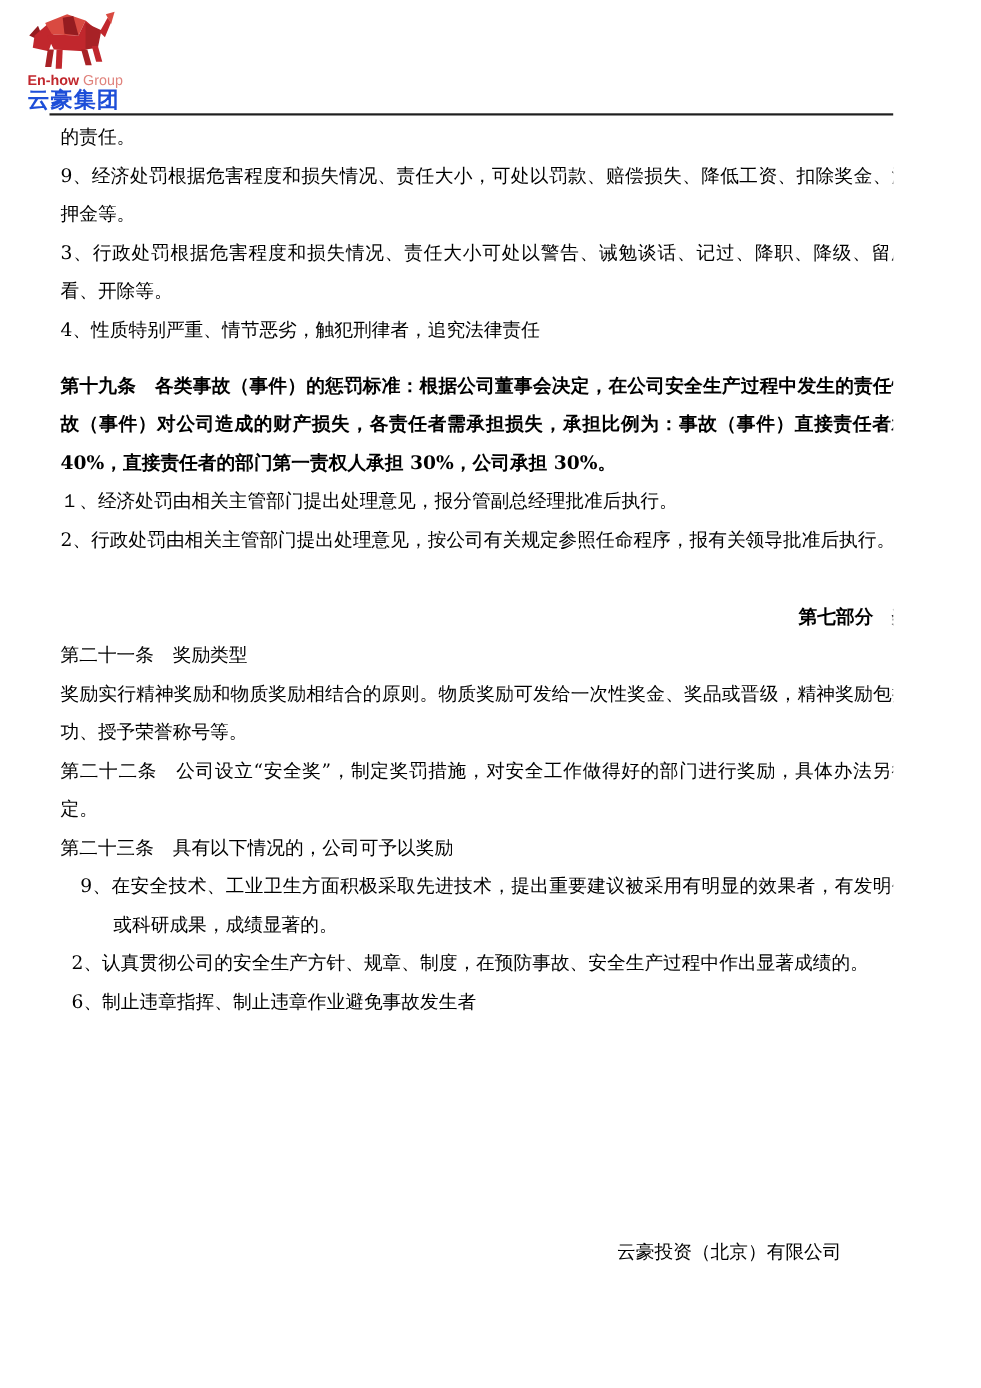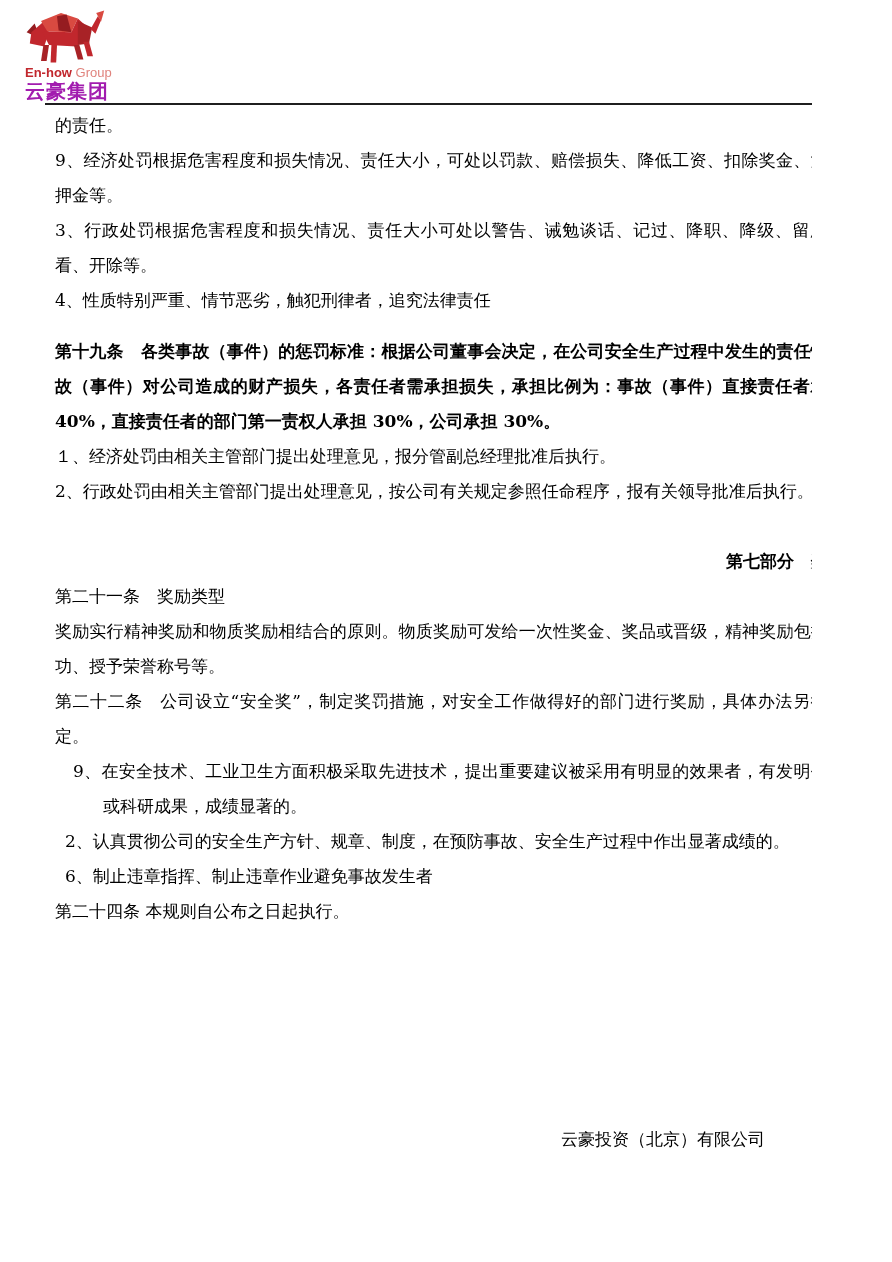--- a/index.html
+++ b/index.html
@@ -12,21 +12,21 @@
   .logo { position:absolute; left:25px; top:8px; width:110px; }
   .logo svg { display:block; width:80px; height:58px; }
   .logo-en {
     font-family:"Liberation Sans","DejaVu Sans",sans-serif;
     font-weight:bold; color:#c1272d; font-size:13px; line-height:14px;
     white-space:nowrap;
   }
   .logo-en .grp { color:#e0837d; font-weight:normal; }
   .logo-cn {
     font-family:"Liberation Sans","DejaVu Sans",sans-serif;
-    font-weight:900; color:#a21caf; font-size:20px; line-height:22px;
+    font-weight:900; color:#1d4ed8; font-size:20px; line-height:22px;
     letter-spacing:1px; white-space:nowrap;
   }
   
   .header-right {
     position:absolute; top:83px; right:47px; font-size:15px; line-height:20px;
     white-space:nowrap;
   }
   .header-right .sep { margin:0 12px; }
   .header-right .en { font-family:"Liberation Sans","DejaVu Sans",sans-serif; }
   .header-rule {
@@ -83,21 +83,21 @@
     <p>9、经济处罚根据危害程度和损失情况、责任大小，可处以罚款、赔偿损失、降低工资、扣除奖金、没收押金等。</p>
     <p>3、行政处罚根据危害程度和损失情况、责任大小可处以警告、诫勉谈话、记过、降职、降级、留厂查看、开除等。</p>
     <p>4、性质特别严重、情节恶劣，触犯刑律者，追究法律责任</p>
     <p class="bold">第十九条　各类事故（事件）的惩罚标准：根据公司董事会决定，在公司安全生产过程中发生的责任性事故（事件）对公司造成的财产损失，各责任者需承担损失，承担比例为：事故（事件）直接责任者承担 40%，直接责任者的部门第一责权人承担 30%，公司承担 30%。</p>
     <p>１、经济处罚由相关主管部门提出处理意见，报分管副总经理批准后执行。</p>
     <p>2、行政处罚由相关主管部门提出处理意见，按公司有关规定参照任命程序，报有关领导批准后执行。</p>
     <p class="heading">第七部分　奖励</p>
     <p>第二十一条　奖励类型</p>
     <p>奖励实行精神奖励和物质奖励相结合的原则。物质奖励可发给一次性奖金、奖品或晋级，精神奖励包括记功、授予荣誉称号等。</p>
     <p>第二十二条　公司设立“安全奖”，制定奖罚措施，对安全工作做得好的部门进行奖励，具体办法另行制定。</p>
+    <p>第二十三条　具有以下情况的，公司可予以奖励</p>
     <p class="li-hang">9、在安全技术、工业卫生方面积极采取先进技术，提出重要建议被采用有明显的效果者，有发明创造或科研成果，成绩显著的。</p>
     <p class="li">2、认真贯彻公司的安全生产方针、规章、制度，在预防事故、安全生产过程中作出显著成绩的。</p>
     <p class="li">6、制止违章指挥、制止违章作业避免事故发生者</p>
-    <p>第二十四条 本规则自公布之日起执行。</p>
   </div>
 
   <div class="footer">云豪投资（北京）有限公司</div>
 
 </div>
 
 </body></html>

